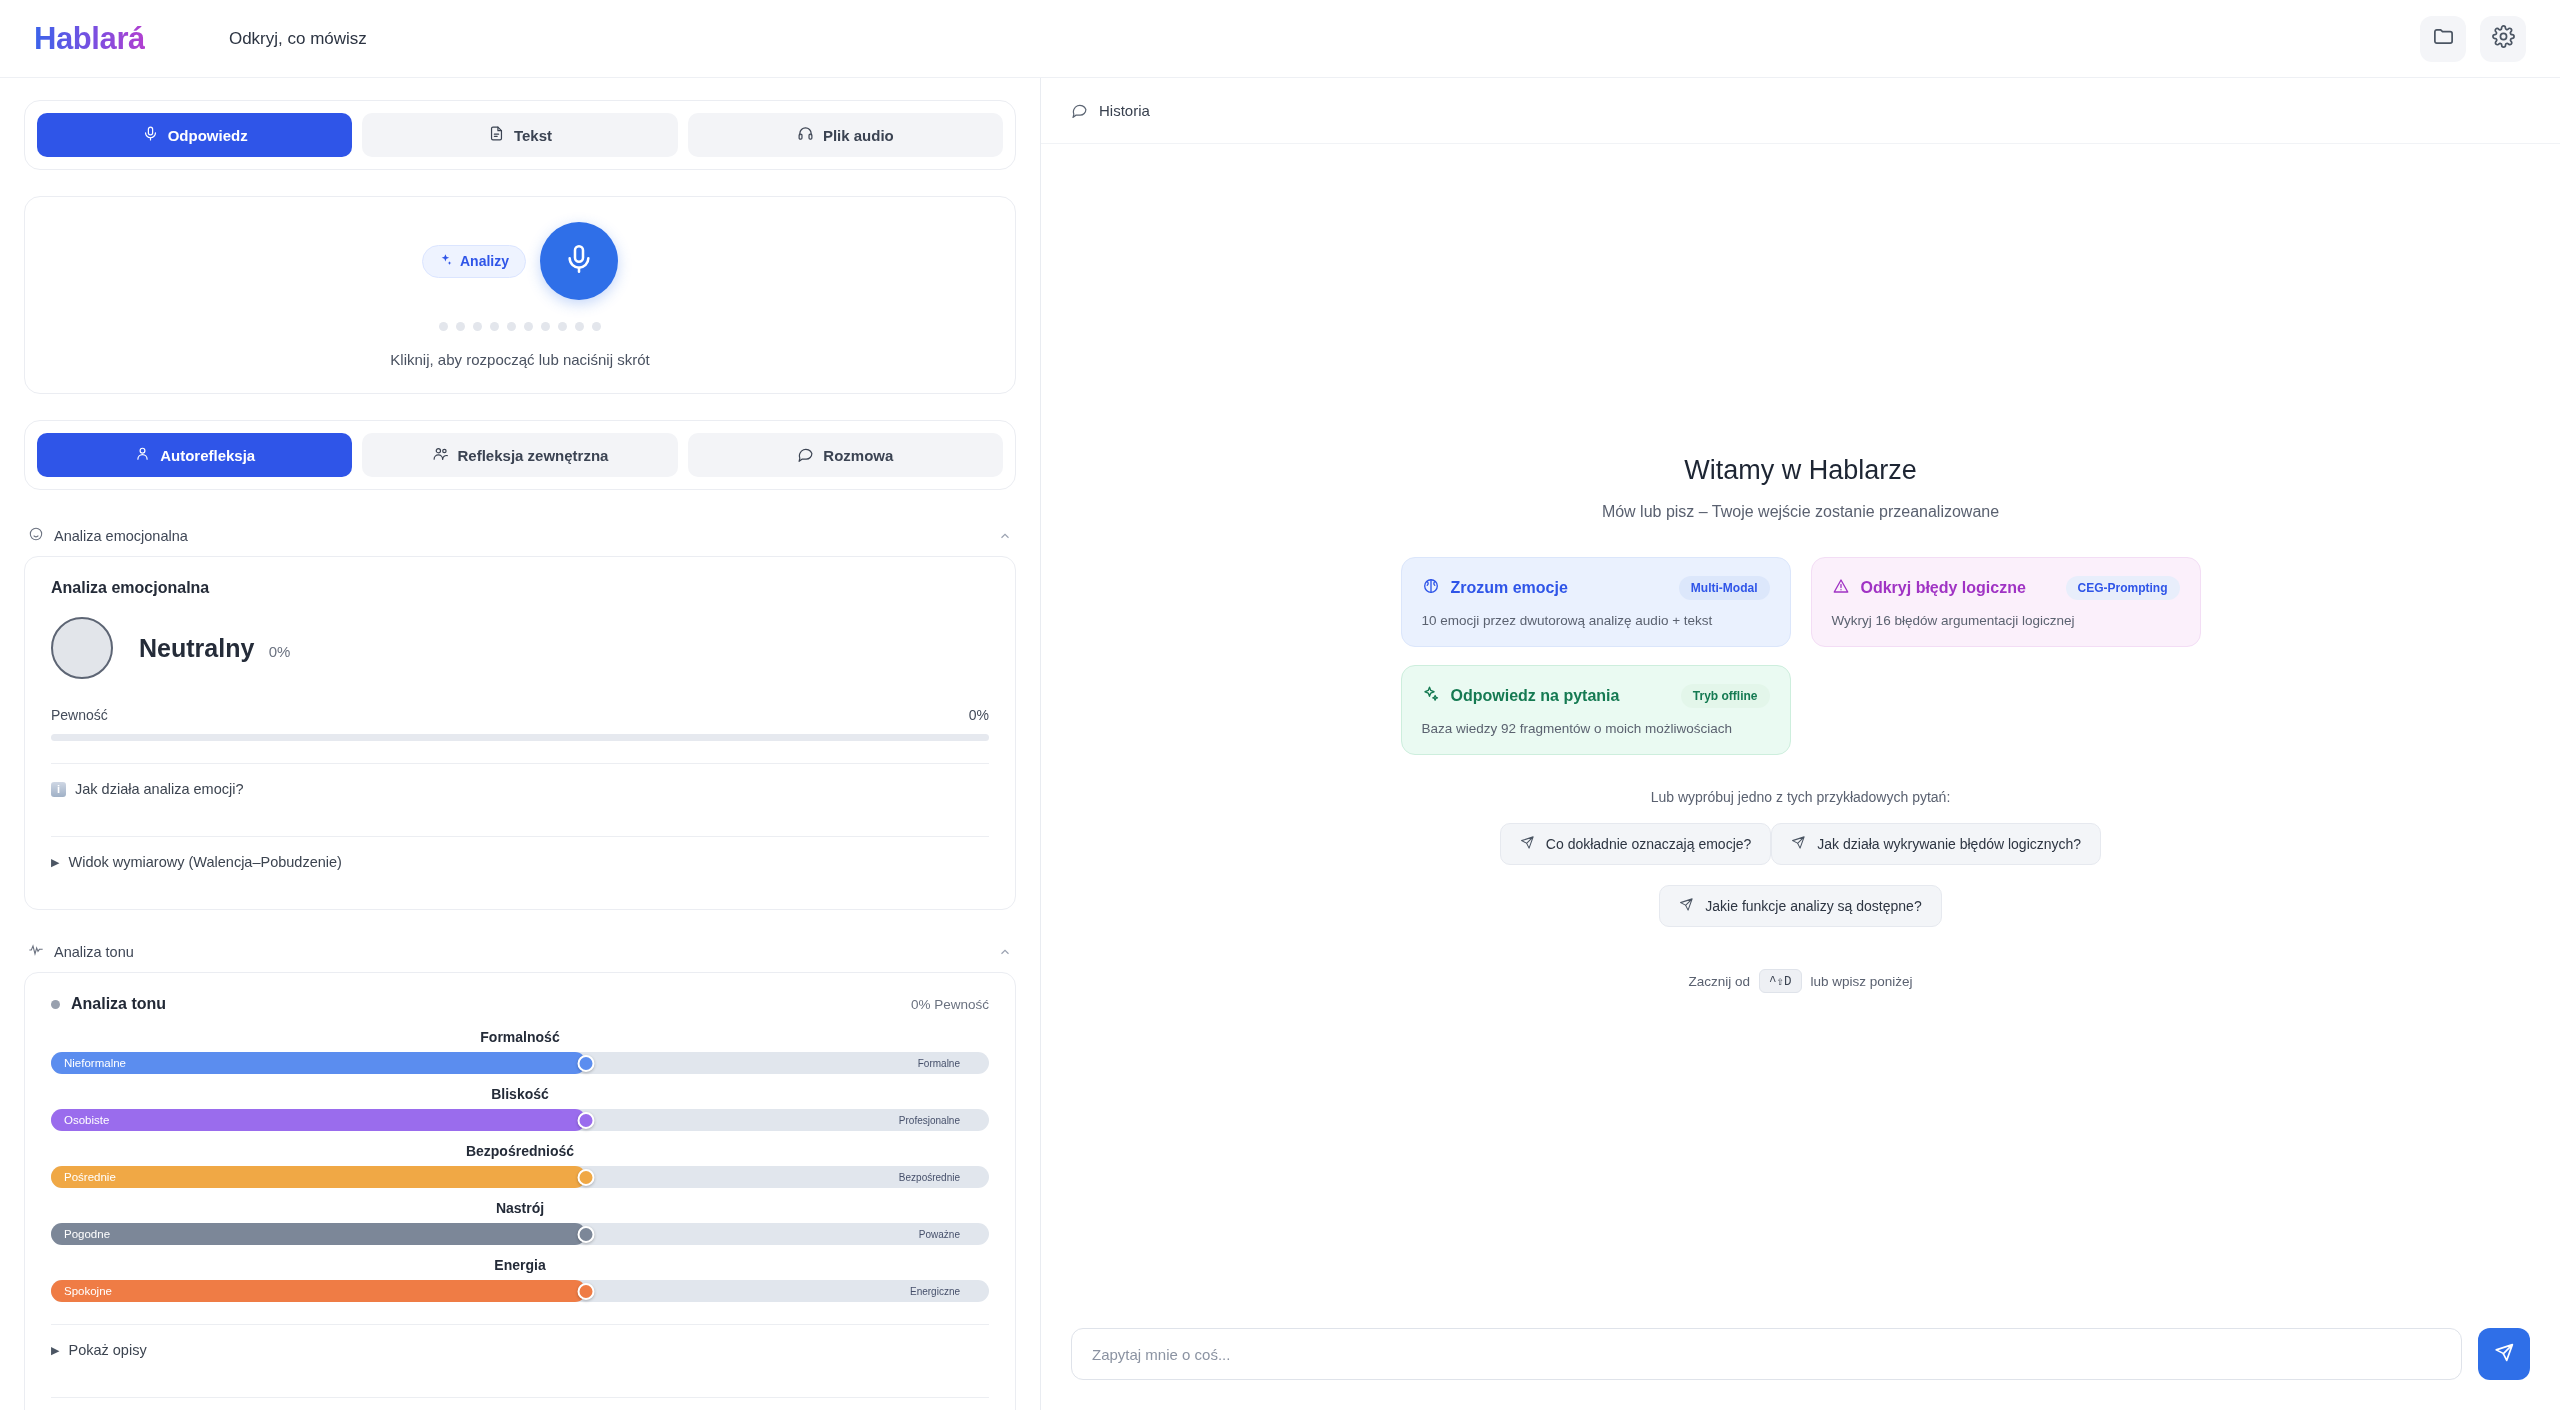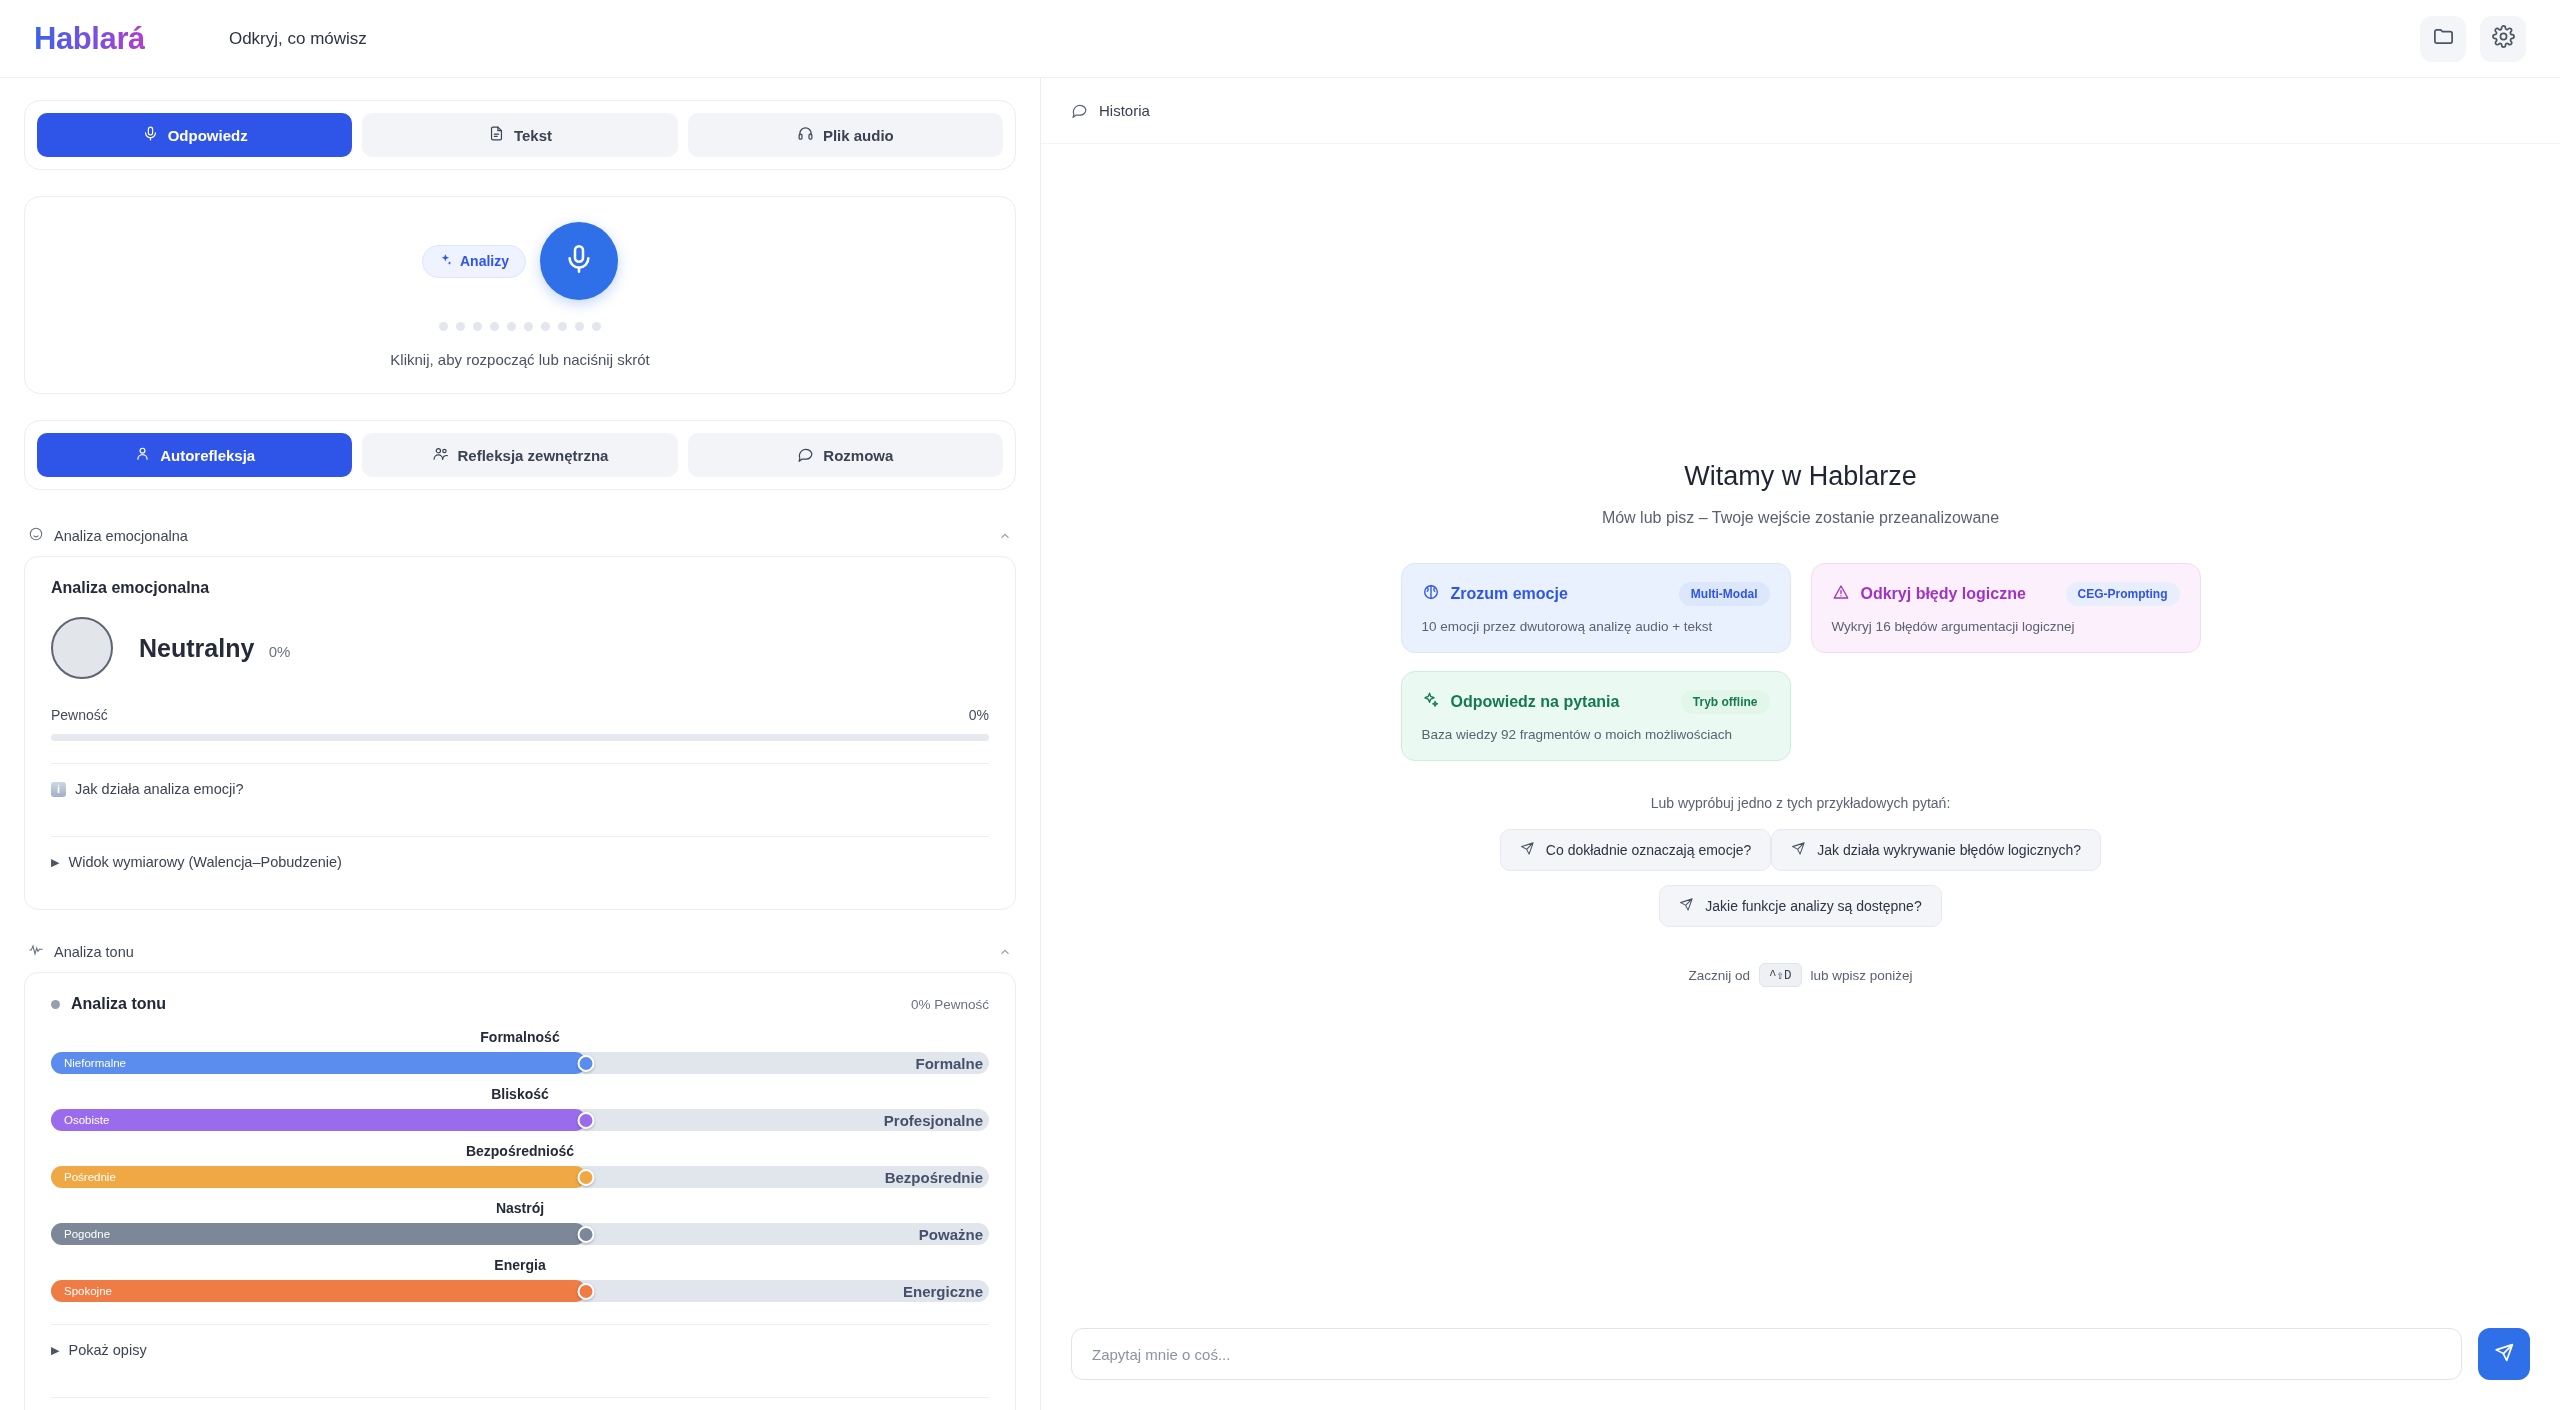--- a/index.html
+++ b/index.html
@@ -138,21 +138,21 @@
     position: relative; height: 22px; border-radius: 11px; background: #e1e6ed;
     display: flex; align-items: center;
   }
   .slider-fill { position: absolute; left: 0; top: 0; bottom: 0; border-radius: 11px; }
   .slider-knob {
     position: absolute; width: 17px; height: 17px; border-radius: 50%;
     border: 2.5px solid #fff; transform: translateX(-50%);
     box-shadow: 0 1px 3px rgba(0,0,0,.25);
   }
   .slider-lbl-l { position: relative; z-index: 2; font-size: 11.5px; color: #ffffff; padding-left: 13px; }
-  .slider-lbl-r { position: absolute; right: 6px; font-size: 15px; color: #46506b; z-index: 2; font-weight: bold; }
+  .slider-lbl-r { position: absolute; right: 29px; font-size: 10px; color: #46506b; z-index: 2; }
 
   
   .history-bar {
     height: 66px; display: flex; align-items: center; gap: 11px;
     padding: 0 30px; font-size: 15px; color: #39414f;
     border-bottom: 1px solid #f1f3f6;
   }
   .history-bar svg { width: 17px; height: 17px; stroke: #5b6472; fill: none; stroke-width: 1.7; }
 
   .welcome-area {
@@ -172,21 +172,21 @@
   .fc-desc { font-size: 13.5px; color: #5b6270; }
   .fc-icon svg { width: 18px; height: 18px; fill: none; stroke-width: 1.8;
                  stroke-linecap: round; stroke-linejoin: round; }
 
   .fc-blue   { background: #eaf1fe; border-color: #dbe6fb; }
   .fc-purple { background: #fbf0fb; border-color: #f3ddf5; }
   .fc-pink   { background: #fdeef1; border-color: #fadbe2; }
   .fc-green  { background: #eafaf2; border-color: #cdeedd; }
 
   .examples-lead { font-size: 14px; color: #5a6170; margin: 34px 0 18px; }
-  .chip-row { display: flex; justify-content: space-between; flex-wrap: wrap; margin-bottom: 14px; }
+  .chip-row { display: flex; justify-content: space-between; flex-wrap: wrap; margin-bottom: 20px; }
   .chip {
     background: #f3f5f8; border: 1px solid #e6e9ef; border-radius: 10px;
     padding: 11px 19px; font-size: 14px; color: #2d3542;
     display: flex; align-items: center; gap: 11px; cursor: pointer;
   }
   .chip svg { width: 15px; height: 15px; stroke: #4b5563; fill: none; stroke-width: 1.7;
               stroke-linecap: round; stroke-linejoin: round; }
 
   .shortcut-line {
     margin-top: 22px; font-size: 13.5px; color: #5a6170;

